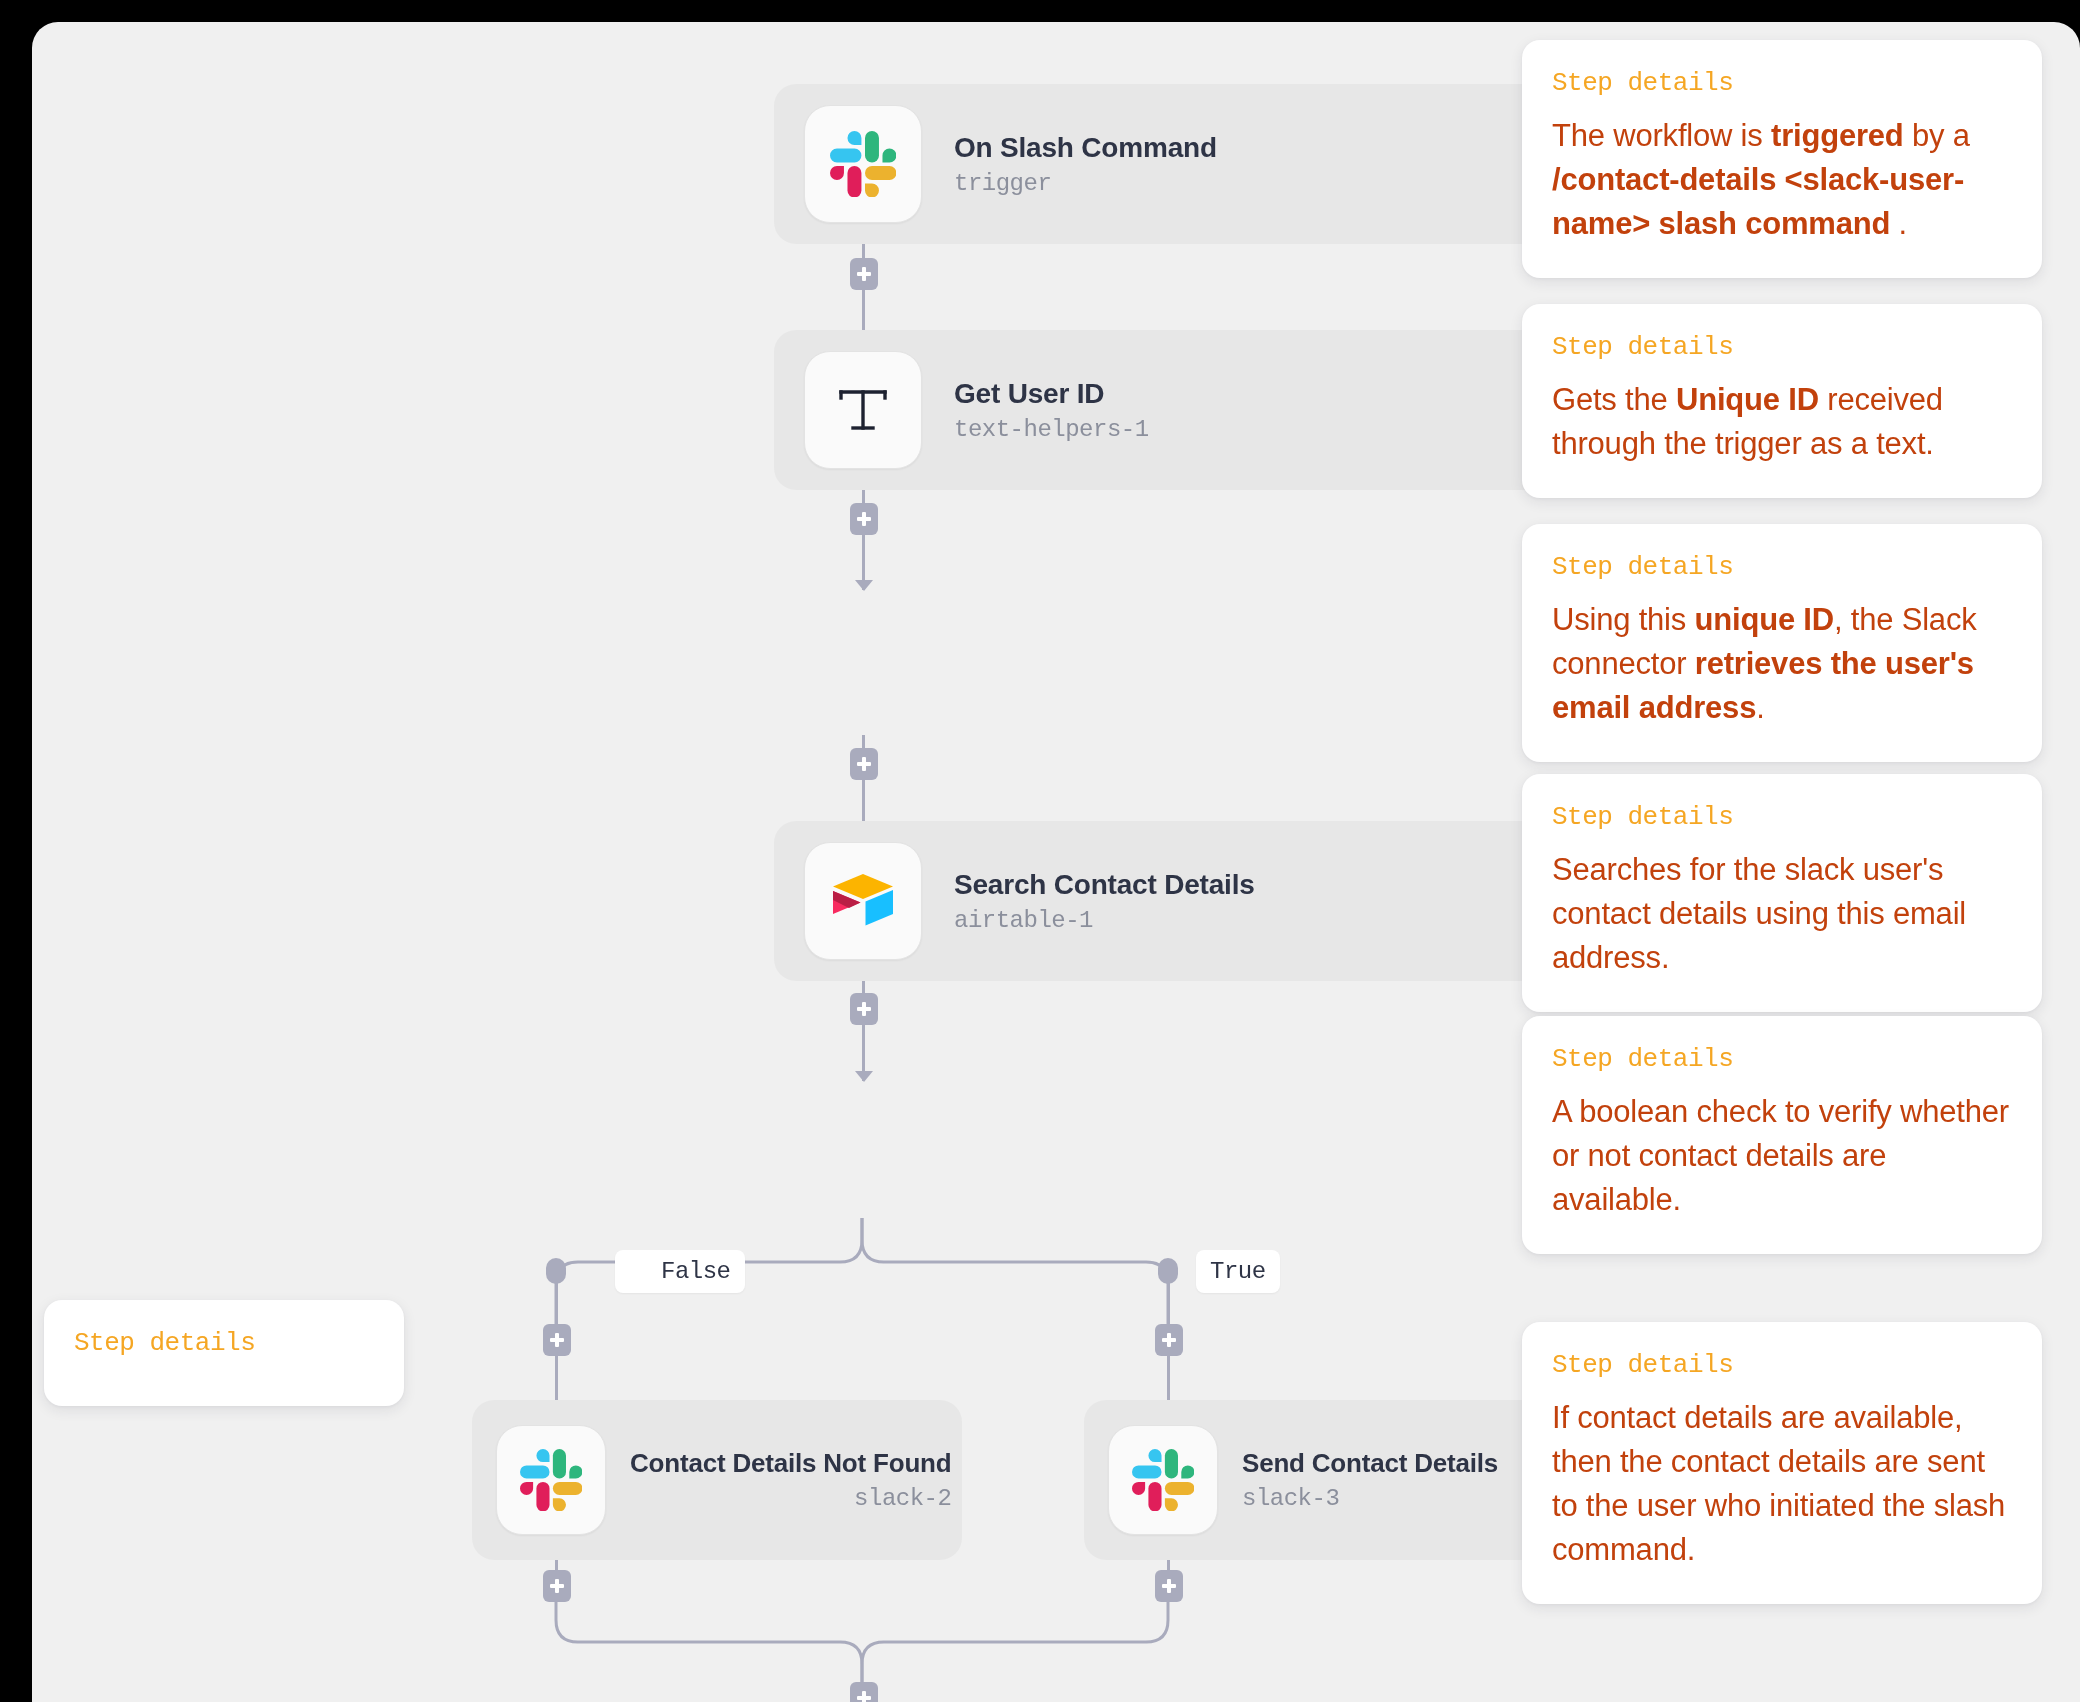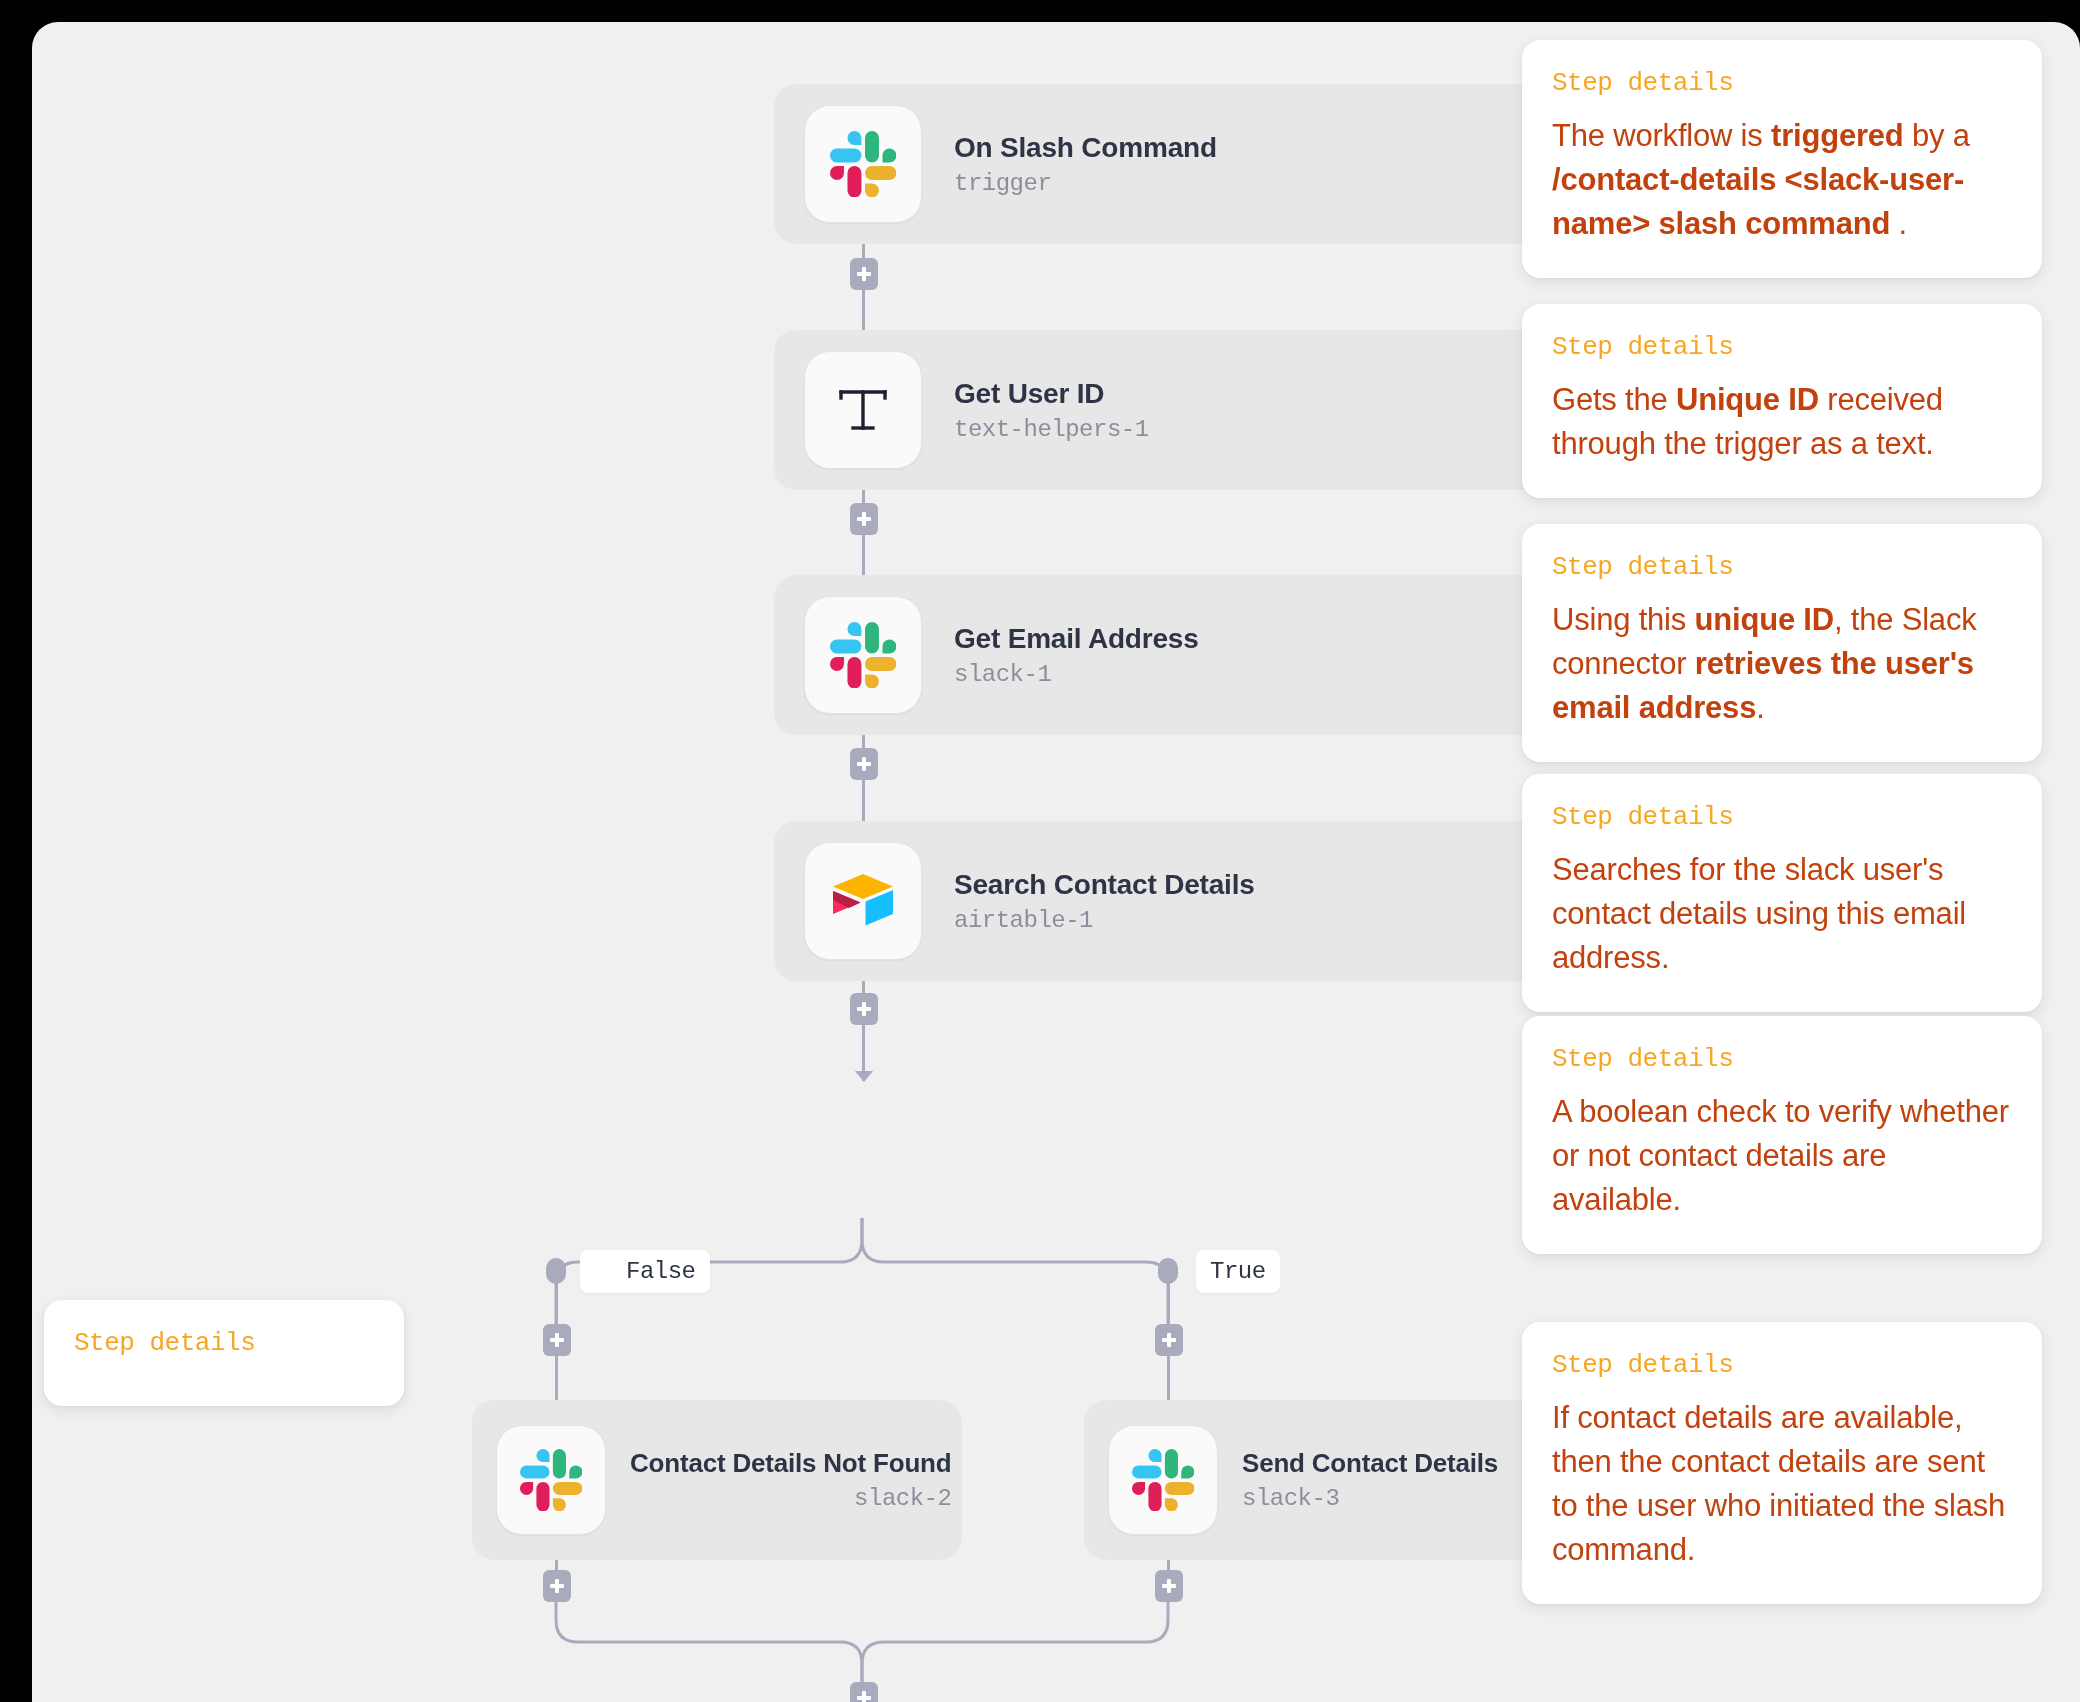--- a/index.html
+++ b/index.html
@@ -213,40 +213,20 @@
         <div class="node-text">
           <div class="node-title">Get User ID</div>
           <div class="node-sub">text-helpers-1</div>
         </div>
       </div>
 
       <div class="conn-v" style="left:830px; top:468px; height:100px;"></div>
       <div class="plus-btn" style="left:818px; top:481px;"></div>
       <div class="arrow-head" style="left:823px; top:558px;"></div>
 
-      <div class="node-row" style="left:742px; top:553px; width:1090px; height:160px;">
-        <div class="node-icon">
-          <svg width="66" height="66" viewBox="0 0 122 122">
-            <g>
-              <path d="M25.8 77.6a12.9 12.9 0 1 1-12.9-12.9h12.9v12.9z" fill="#e01e5a"></path>
-              <path d="M32.3 77.6a12.9 12.9 0 0 1 25.8 0v32.3a12.9 12.9 0 0 1-25.8 0V77.6z" fill="#e01e5a"></path>
-              <path d="M45.2 25.8a12.9 12.9 0 1 1 12.9-12.9v12.9H45.2z" fill="#36c5f0"></path>
-              <path d="M45.2 32.3a12.9 12.9 0 0 1 0 25.8H12.9a12.9 12.9 0 0 1 0-25.8h32.3z" fill="#36c5f0"></path>
-              <path d="M97 45.2a12.9 12.9 0 1 1 12.9 12.9H97V45.2z" fill="#2eb67d"></path>
-              <path d="M90.5 45.2a12.9 12.9 0 0 1-25.8 0V12.9a12.9 12.9 0 0 1 25.8 0v32.3z" fill="#2eb67d"></path>
-              <path d="M77.6 97a12.9 12.9 0 1 1-12.9 12.9V97h12.9z" fill="#ecb22e"></path>
-              <path d="M77.6 90.5a12.9 12.9 0 0 1 0-25.8h32.3a12.9 12.9 0 0 1 0 25.8H77.6z" fill="#ecb22e"></path>
-            </g>
-          </svg>
-        </div>
-        <div class="node-text">
-          <div class="node-title">Get Email Address</div>
-          <div class="node-sub">slack-1</div>
-        </div>
-      </div>
 
       <div class="conn-v" style="left:830px; top:713px; height:100px;"></div>
       <div class="plus-btn" style="left:818px; top:726px;"></div>
       <div class="arrow-head" style="left:823px; top:803px;"></div>
 
       <div class="node-row" style="left:742px; top:799px; width:1090px; height:160px;">
         <div class="node-icon">
           <svg width="64" height="58" viewBox="0 0 64 58">
             <path d="M32 2 L62 14.5 L32 27 L2 14.5 Z" fill="#fcb400"></path>
             <path d="M34.5 29.5 L62 18 L62 42 L34.5 53.5 Z" fill="#18bfff"></path>
@@ -264,21 +244,21 @@
       <div class="plus-btn" style="left:818px; top:971px;"></div>
       <div class="arrow-head" style="left:823px; top:1049px;"></div>
 
 
       <svg style="position:absolute; left:490px; top:1196px;" width="700" height="120" viewBox="0 0 700 120">
         <path d="M340 0 V22 Q340 44 318 44 H56 Q34 44 34 66 V120" fill="none" stroke="#a9abbd" stroke-width="3"></path>
         <path d="M340 0 V22 Q340 44 362 44 H624 Q646 44 646 66 V120" fill="none" stroke="#a9abbd" stroke-width="3"></path>
       </svg>
 
       <div class="branch-dot" style="left:514px; top:1236px;"></div>
-      <div class="branch-label" style="left:548px; top:1228px;padding-left:46px;">False</div>
+      <div class="branch-label" style="left:583px; top:1228px;padding-left:46px;">False</div>
       <div class="conn-v" style="left:523px; top:1260px; height:130px;"></div>
       <div class="plus-btn" style="left:511px; top:1302px;"></div>
       <div class="arrow-head" style="left:516px; top:1382px;"></div>
 
       <div class="branch-dot" style="left:1126px; top:1236px;"></div>
       <div class="branch-label" style="left:1164px; top:1228px;">True</div>
       <div class="conn-v" style="left:1135px; top:1260px; height:130px;"></div>
       <div class="plus-btn" style="left:1123px; top:1302px;"></div>
       <div class="arrow-head" style="left:1128px; top:1382px;"></div>
 

